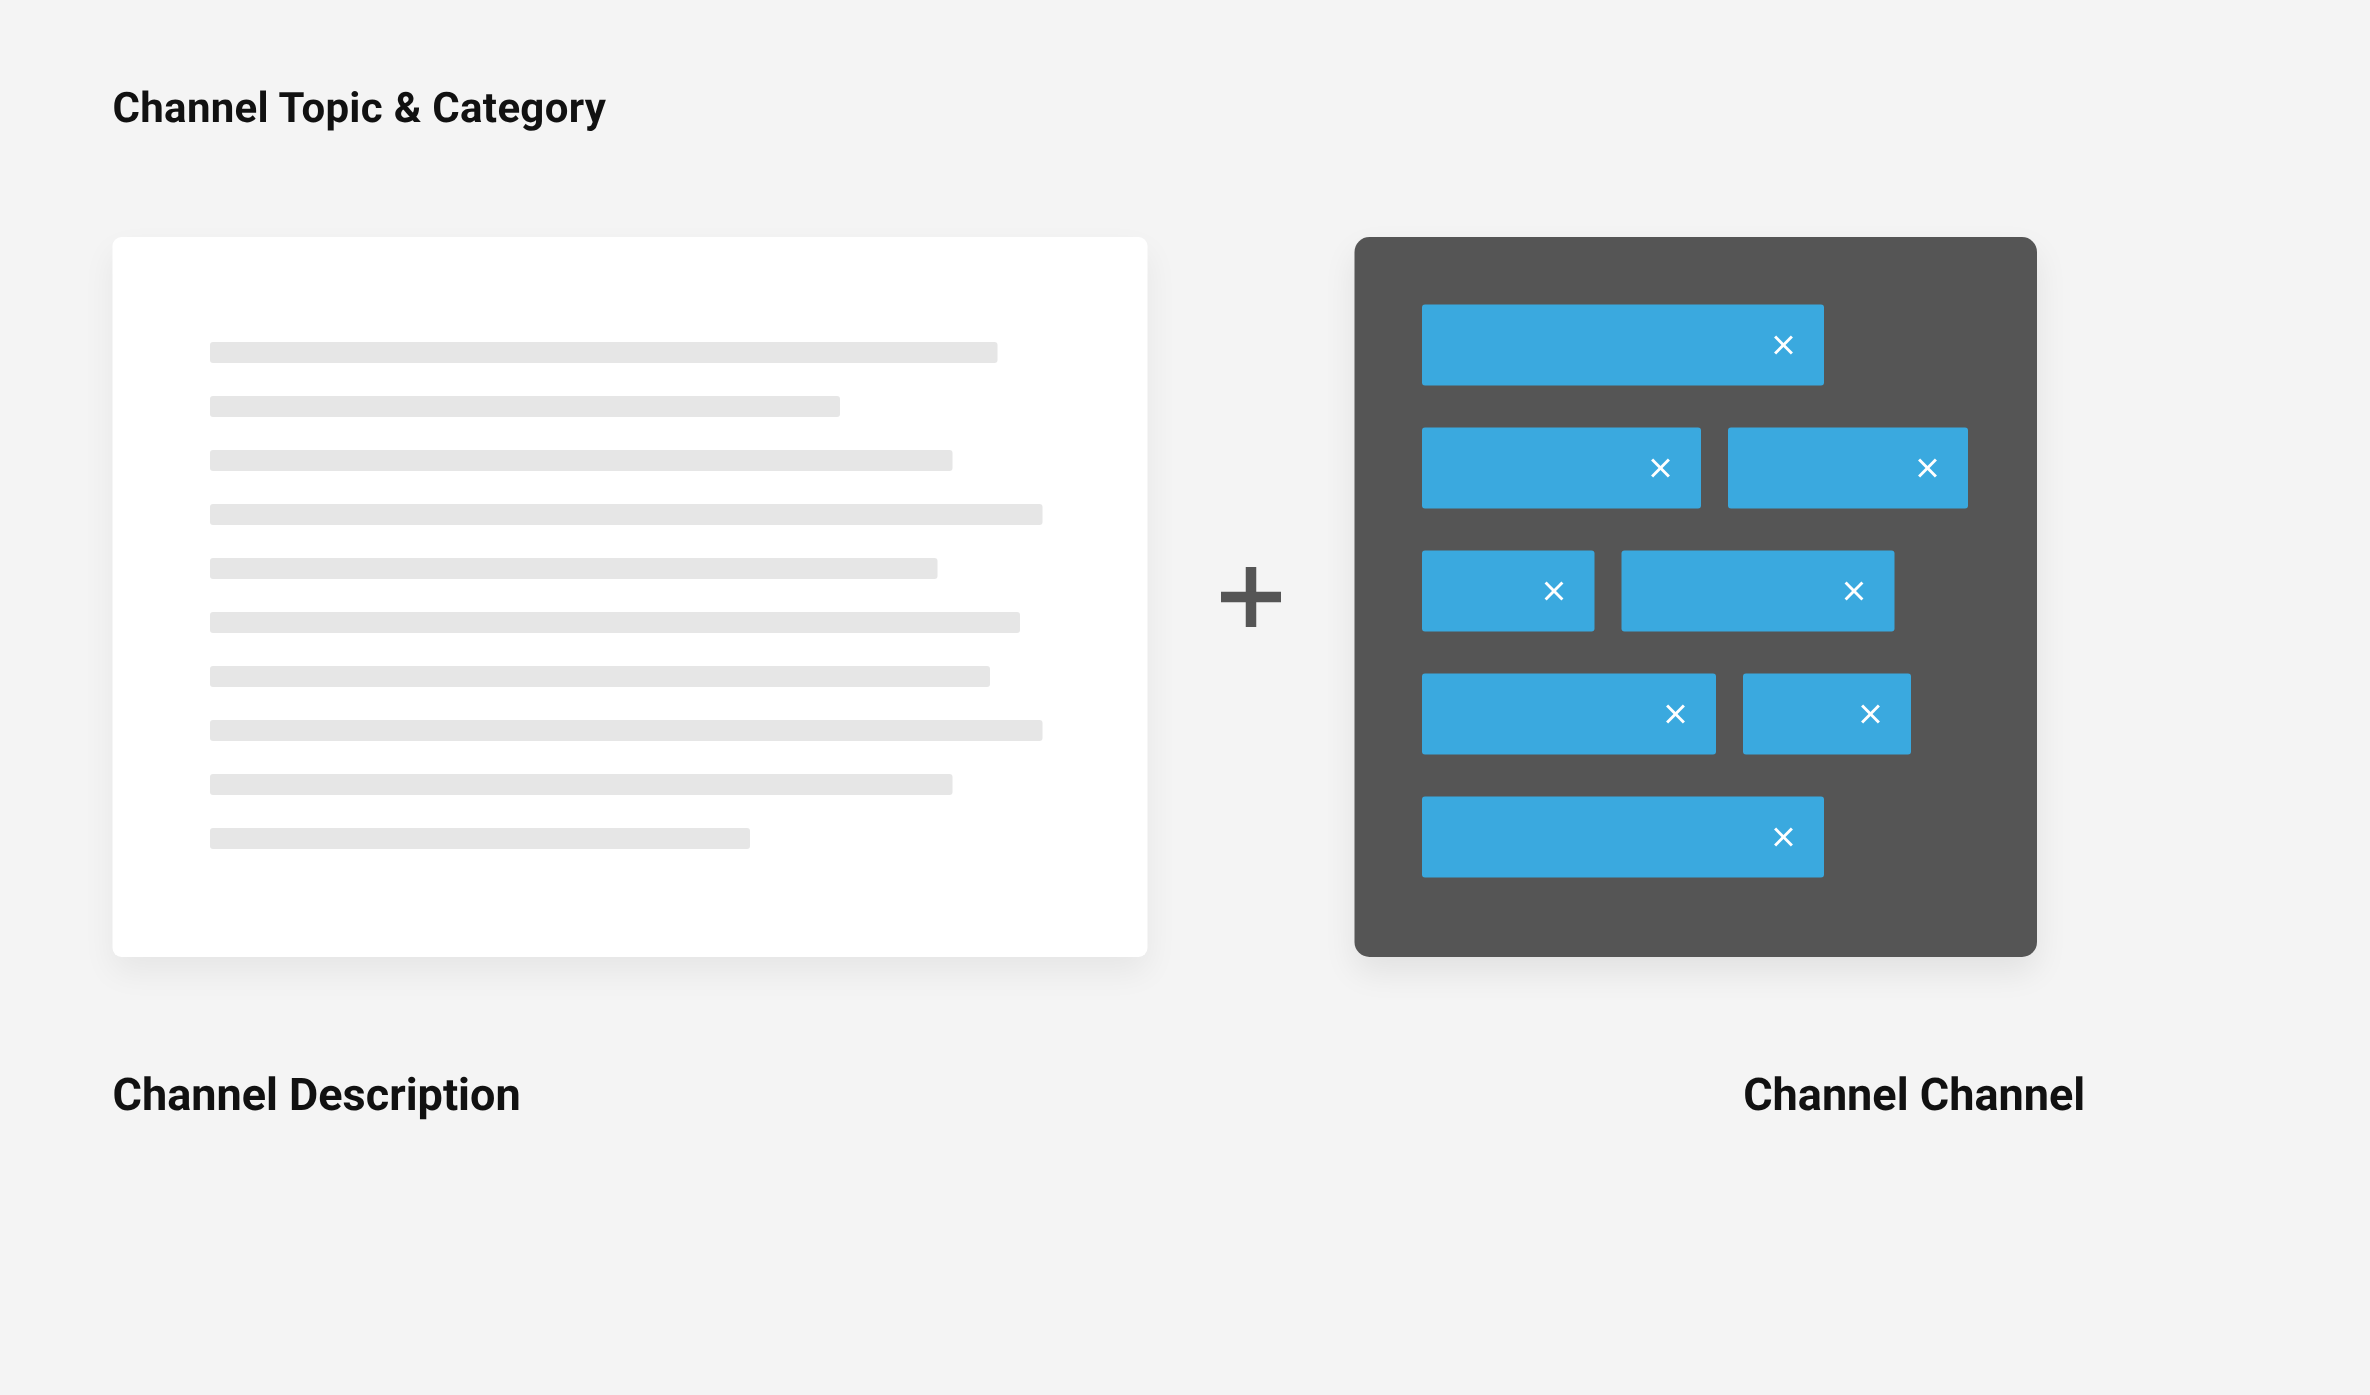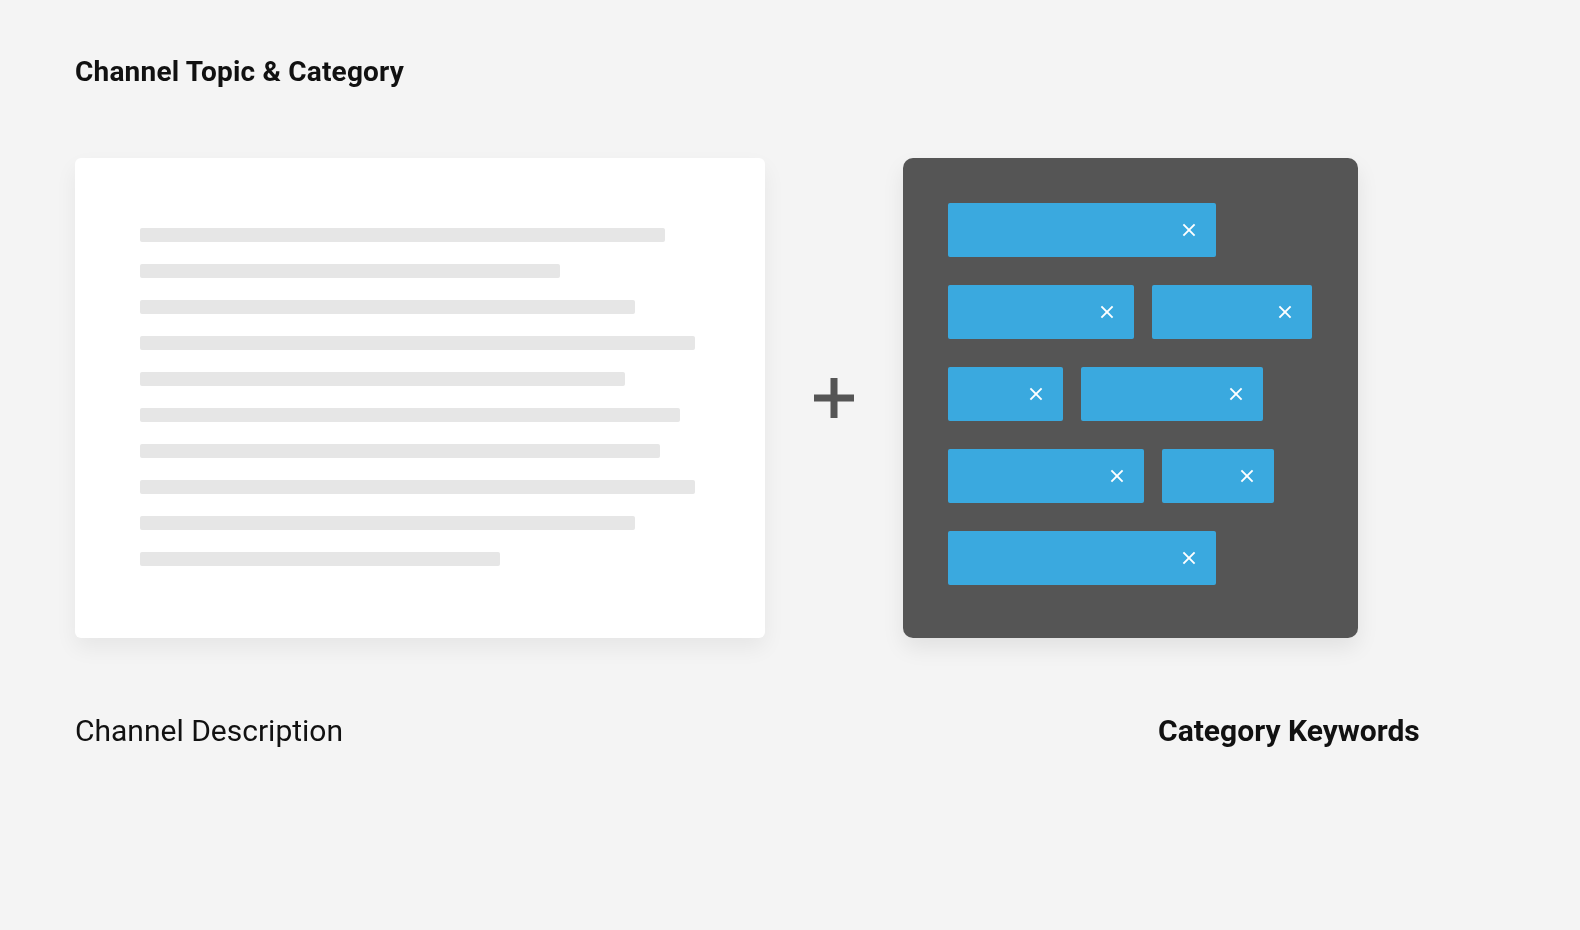--- a/index.html
+++ b/index.html
@@ -79,21 +79,21 @@
     display: flex;
     align-items: center;
     justify-content: center;
   }
   .labels {
     display: flex;
     margin-top: 75px;
   }
   .label-left {
     font-size: 30px;
-    font-weight: 400;
+    font-weight: 700;
   }
   .label-right {
     font-size: 30px;
     font-weight: 700;
     margin-left: 815px;
   }
 </style>
 </head>
 <body>
 
@@ -196,15 +196,15 @@
               </svg>
             </span>
           </div>
         </div>
       </div>
 
   </div>
 
   <div class="labels">
     <div class="label-left">Channel Description</div>
-    <div class="label-right">Category Keywords</div>
+    <div class="label-right">Channel Channel</div>
   </div>
 </div>
 
 </body></html>

